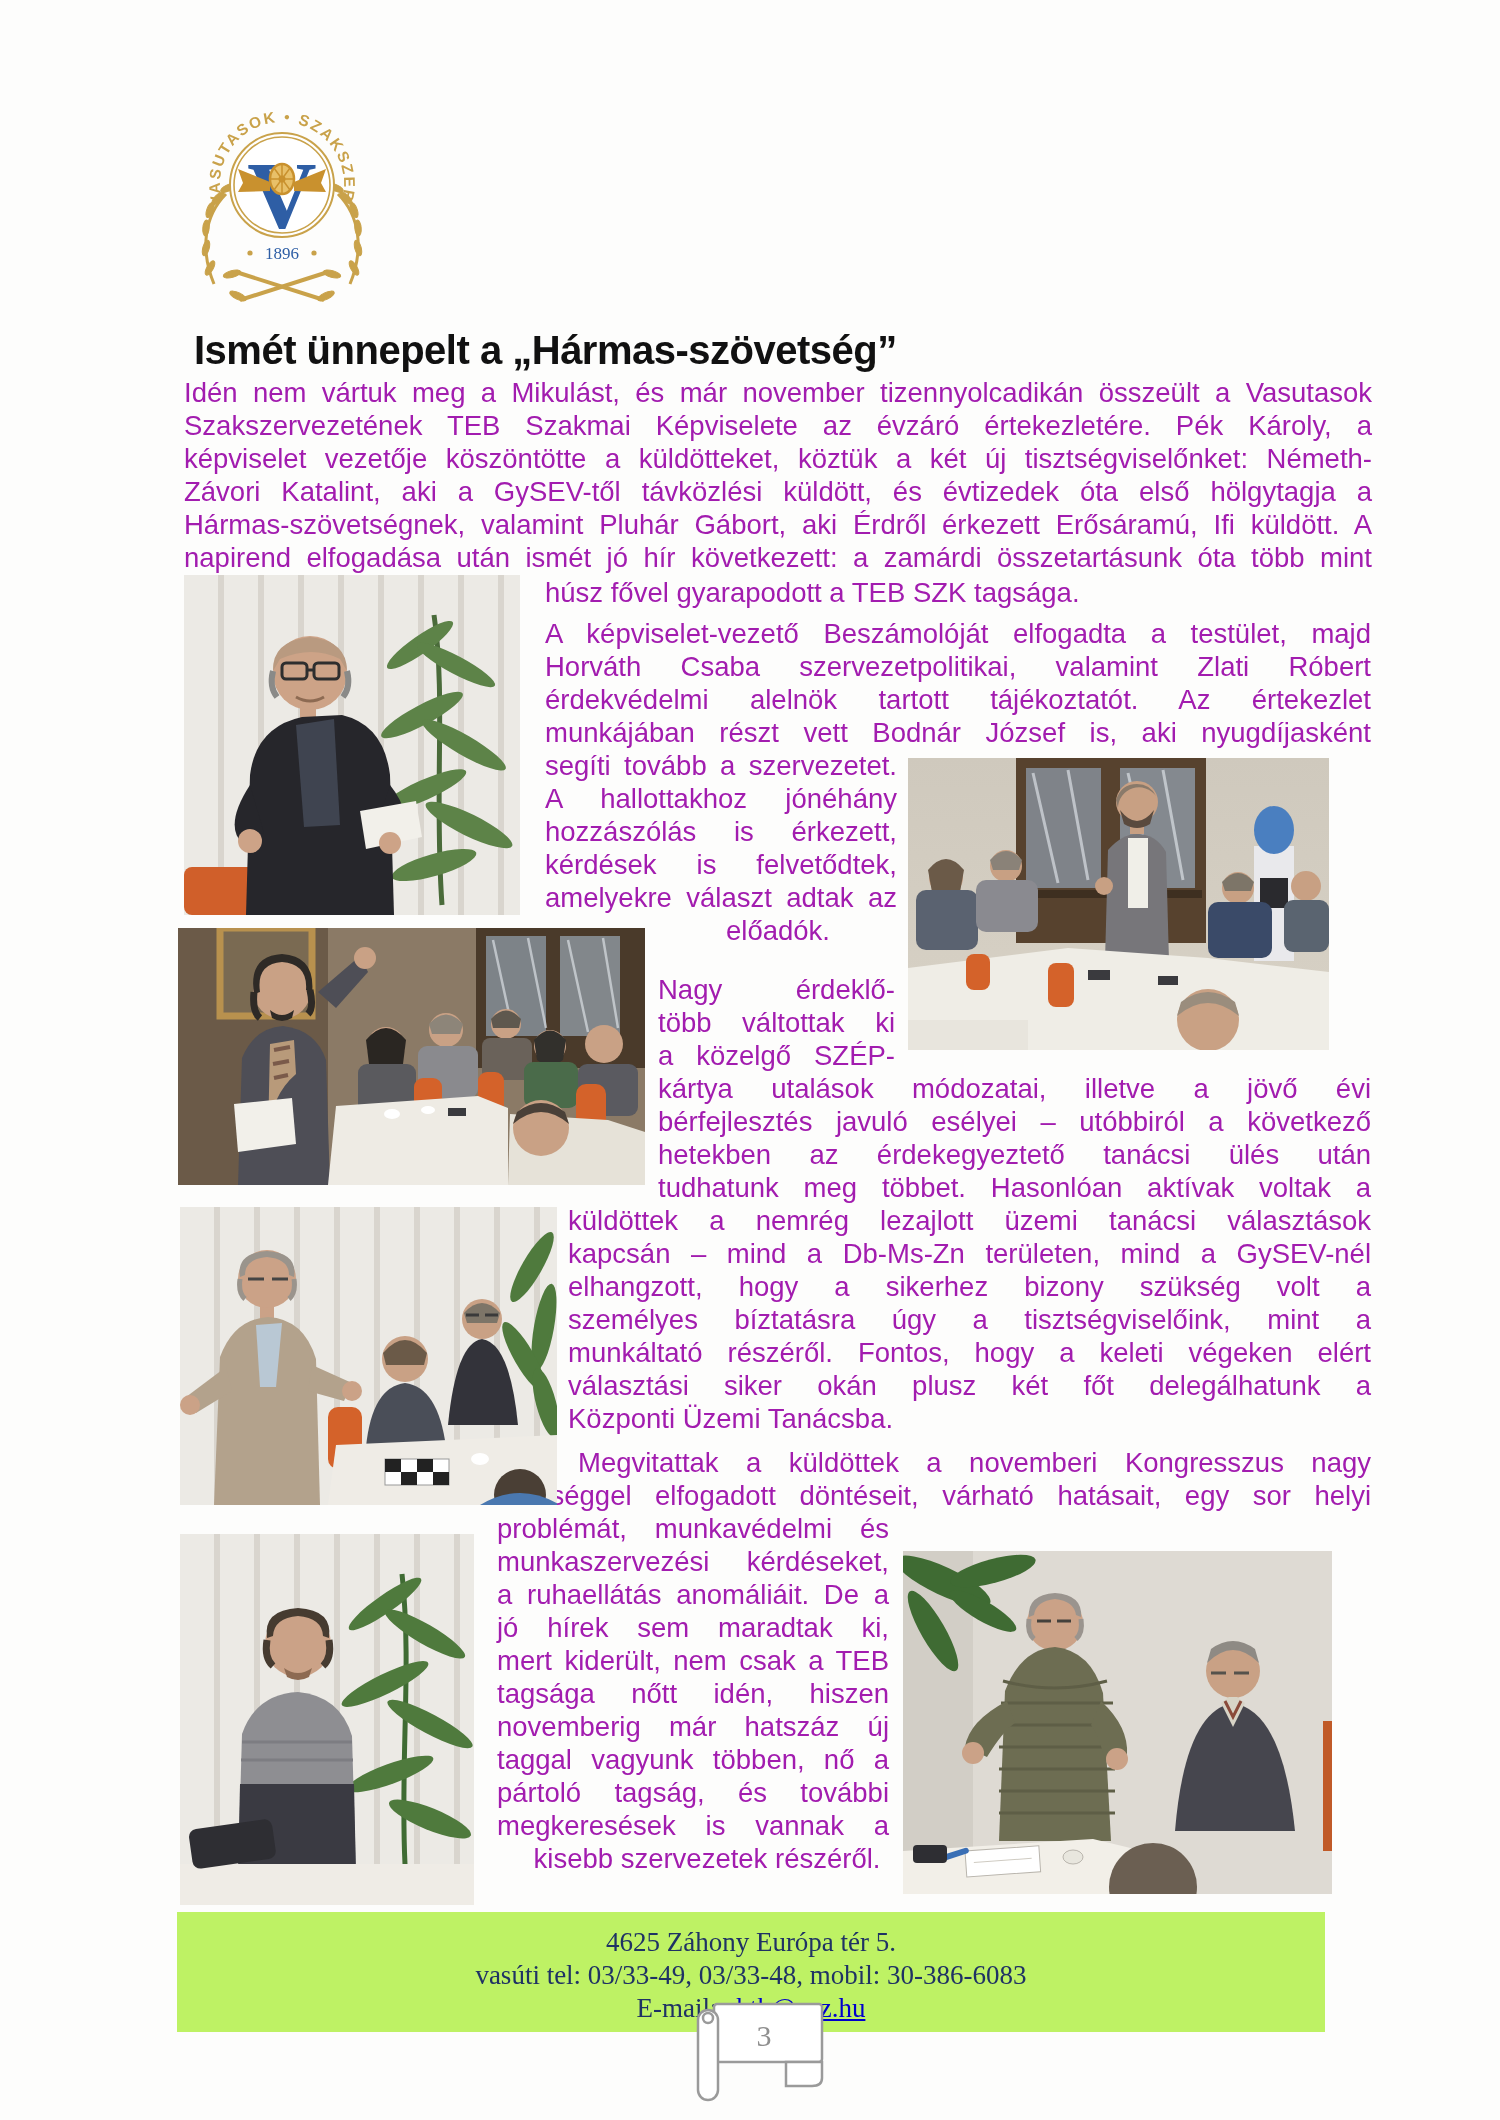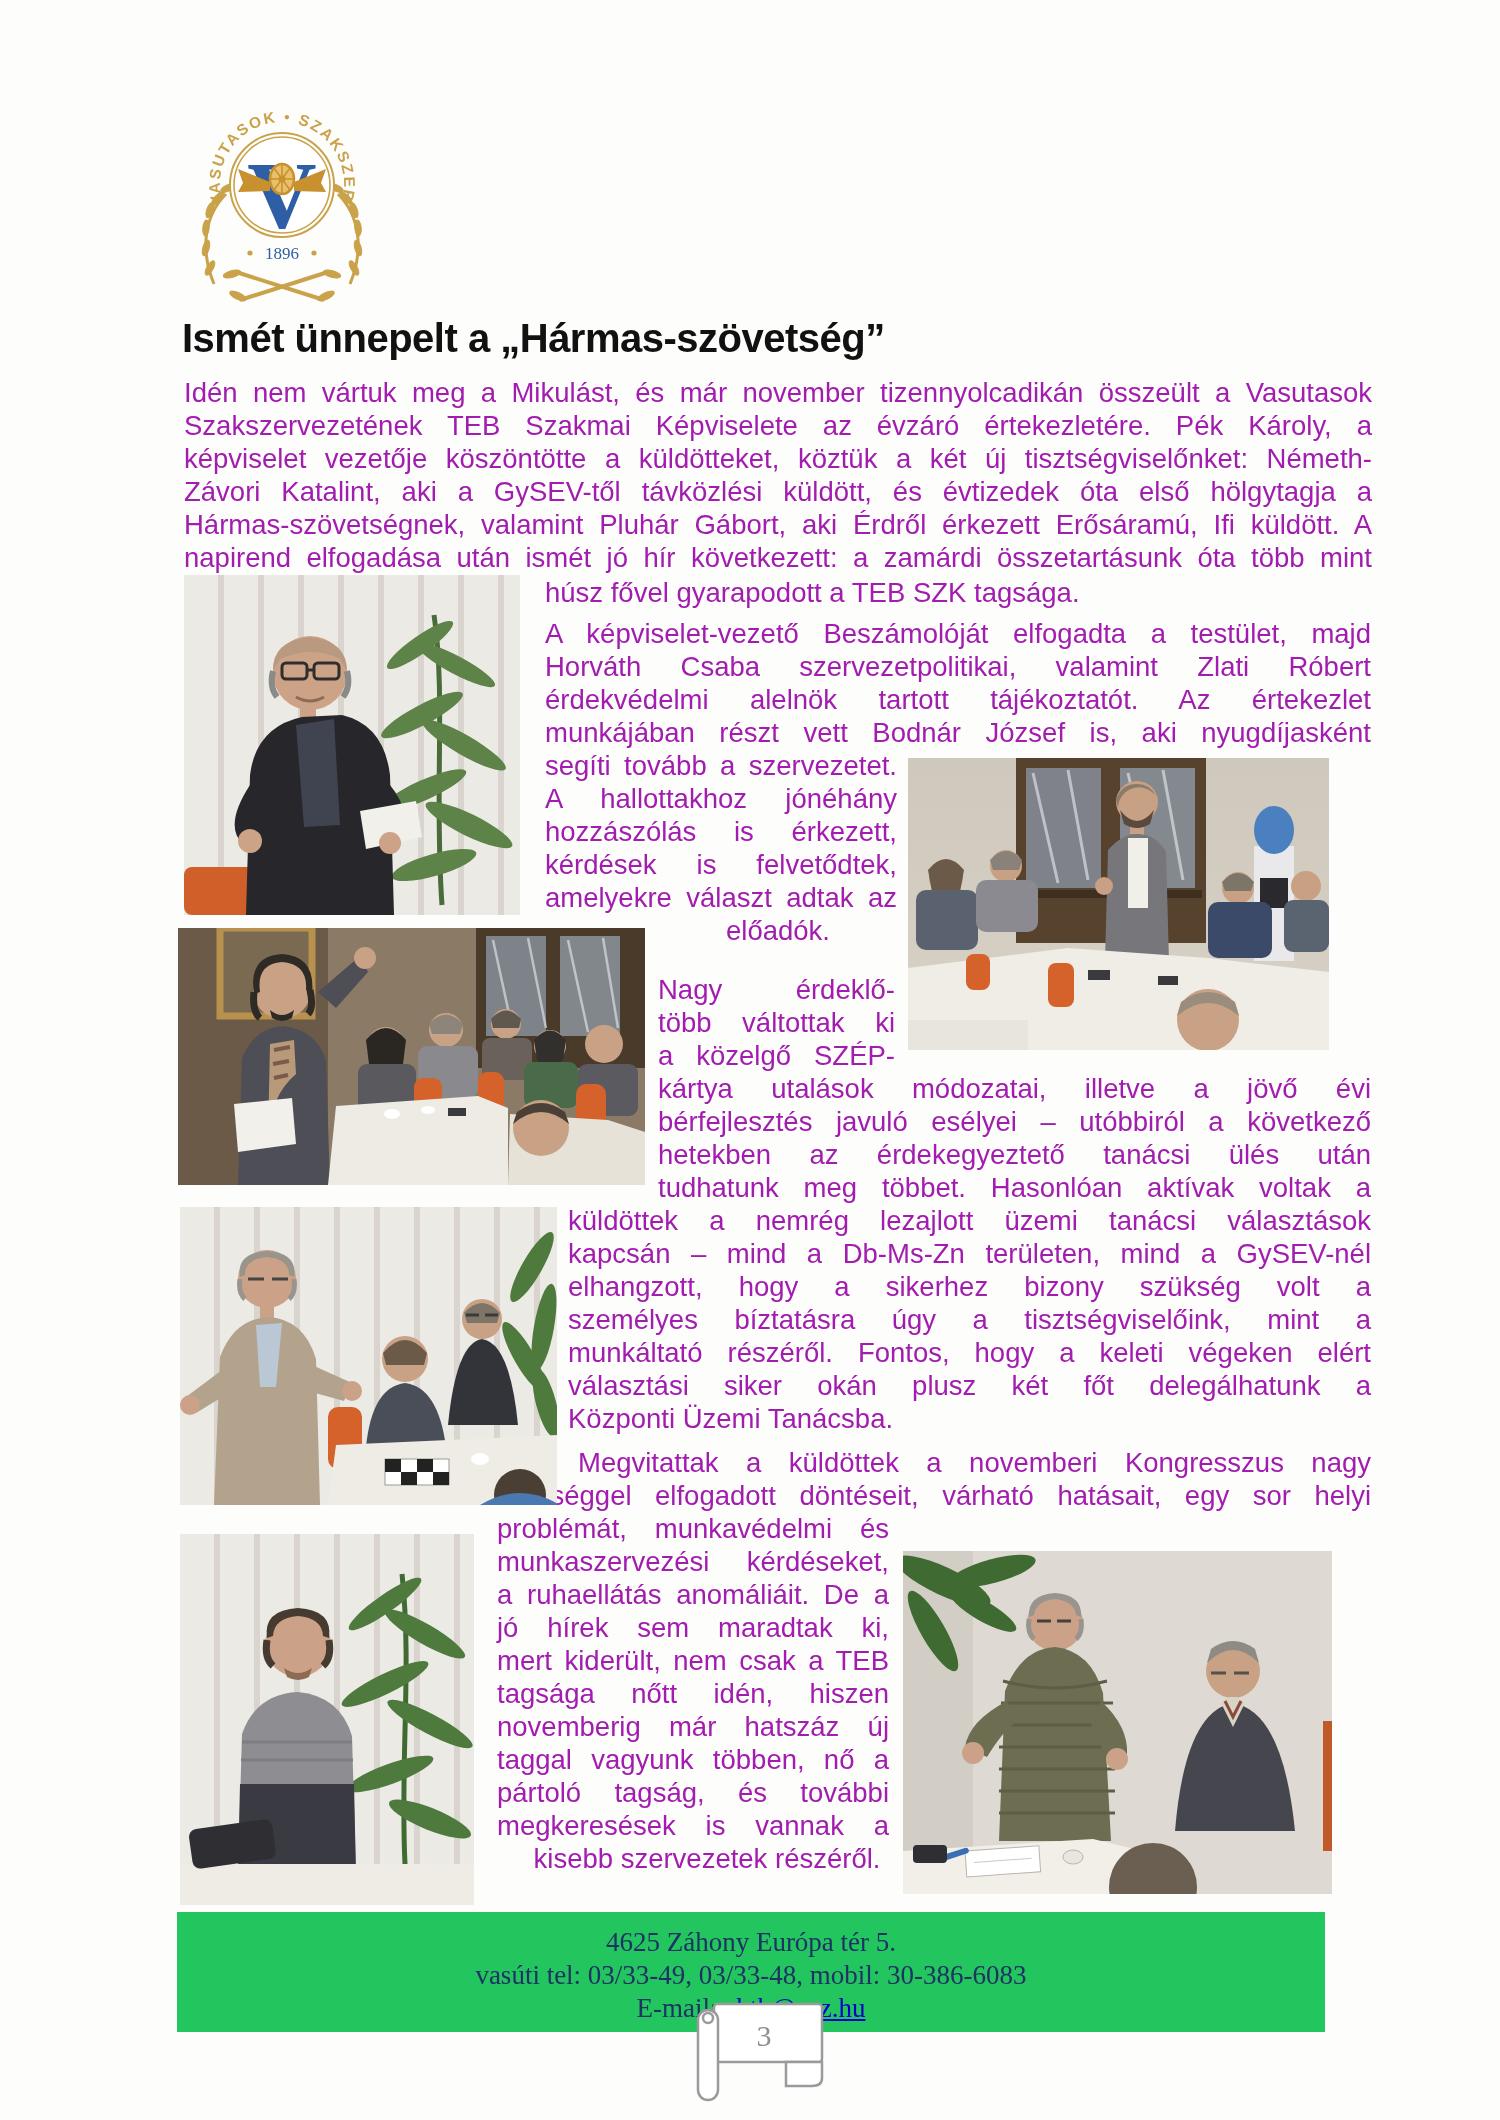--- a/index.html
+++ b/index.html
@@ -5,21 +5,21 @@
   html,body{margin:0;padding:0;}
   body{width:1500px;height:2120px;position:relative;background:#fdfdfc;overflow:hidden;}
   .abs{position:absolute;}
   .body-text{font:27.5px/33px "Liberation Sans",sans-serif;color:#a21caf;}
   .jt{white-space:pre-line;text-align:justify;text-align-last:justify;}
   .headline{font:bold 40px/44px "Liberation Sans",sans-serif;color:#111;letter-spacing:-.5px;}
   .masthead{font:35px/44px "Liberation Serif",serif;color:#1b1b1b;}
   .photo{position:absolute;margin:0;overflow:hidden;}
   .photo svg{display:block;width:100%;height:100%;}
   .blinds{background:repeating-linear-gradient(90deg,#eceae5 0 34px,#d9d5ce 34px 40px);}
-  .footer-band{background:#22c55e;text-align:center;
+  .footer-band{background:#bef264;text-align:center;
     font:27px/33px "Liberation Serif",serif;color:#1f3264;padding-top:14px;box-sizing:border-box;}
   .email-link{color:#0000cc;text-decoration:underline;}
   .scroll-num{font:30px "Liberation Serif",serif;fill:#8f8f8f;}
 </style>
 </head>
 <body>
 
 <div class="abs" style="left:0;top:0;width:1500px;height:320px;">
 
   <div class="abs" style="left:182px;top:88px;width:200px;height:226px;">
@@ -70,21 +70,21 @@
         <path d="M100,76 V106 M88,91 H112 M92,80 L108,102 M108,80 L92,102" stroke="#c9912e" stroke-width="1.5"></path>
       </g>
       <circle cx="68" cy="165" r="2.6" fill="#c9a24a"></circle>
       <circle cx="132" cy="165" r="2.6" fill="#c9a24a"></circle>
       <text x="100" y="171" text-anchor="middle" font-family="Liberation Serif, serif" font-size="17" fill="#2e5ea5">1896</text>
     </svg>
   </div>
 
 </div>
 
-<h1 class="abs headline" style="left:182px;top:316px;width:900px;margin:0;">Ismét ünnepelt a „Hármas-szövetség”</h1>
+<h1 class="abs headline" style="left:182px;top:316px;width:900px;margin:12px;">Ismét ünnepelt a „Hármas-szövetség”</h1>
 
 <div class="abs body-text jt" style="left:184px;top:376px;width:1188px;">Idén nem vártuk meg a Mikulást, és már november tizennyolcadikán összeült a Vasutasok
 Szakszervezetének TEB Szakmai Képviselete az évzáró értekezletére. Pék Károly, a
 képviselet vezetője köszöntötte a küldötteket, köztük a két új tisztségviselőnket: Németh-
 Závori Katalint, aki a GySEV-től távközlési küldött, és évtizedek óta első hölgytagja a
 Hármas-szövetségnek, valamint Pluhár Gábort, aki Érdről érkezett Erősáramú, Ifi küldött. A
 napirend elfogadása után ismét jó hír következett: a zamárdi összetartásunk óta több mint</div>
 
 <div class="abs body-text" style="left:545px;top:576px;width:600px;">húsz fővel gyarapodott a TEB SZK tagsága.</div>
 

